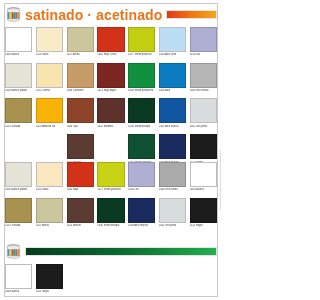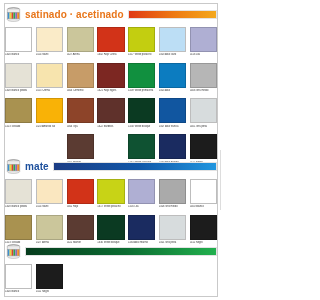--- a/index.html
+++ b/index.html
@@ -44,21 +44,21 @@
   .can {
     position: relative;
     width: 17px;
     height: 16px;
     flex: 0 0 auto;
     margin-right: 3px;
   }
   .can svg { display: block; }
   
   .sec-title {
-    font-size: 10px;
+    font-size: 14px;
     font-weight: bold;
     letter-spacing: 0.1px;
     white-space: nowrap;
     flex: 0 0 auto;
     margin-right: 4px;
     line-height: 1;
   }
   .bar {
     flex: 1 1 auto;
     height: 8.5px;
@@ -250,39 +250,20 @@
             <div class="chip" style="background: rgb(26, 43, 96);"></div>
             <div class="code">1463 Azul marino</div>
           </div>
           <div class="cell">
             <div class="chip" style="background: rgb(28, 28, 28);"></div>
             <div class="code">1411 Negro</div>
           </div>
         </div>
       </div>
       <div class="section" style="top: 158px;">
-        <div class="section-header">
-          <span class="can">
-            <svg width="17" height="16" viewBox="0 0 17 16">
-              <ellipse cx="8.5" cy="2.6" rx="6.2" ry="1.9" fill="#d8d8d8" stroke="#9a9a9a" stroke-width="0.5"></ellipse>
-              <path d="M2.3 2.6 v9.9 c0 1.05 2.78 1.9 6.2 1.9 s6.2-0.85 6.2-1.9 V2.6" fill="#ececec" stroke="#9a9a9a" stroke-width="0.5"></path>
-              <rect x="2.6" y="5.3" width="11.8" height="6.6" fill="#ffffff"></rect>
-              <rect x="2.6" y="5.3" width="2.0" height="6.6" fill="#3b8fd4"></rect>
-              <rect x="4.6" y="5.3" width="1.9" height="6.6" fill="#e8d73a"></rect>
-              <rect x="6.5" y="5.3" width="1.9" height="6.6" fill="#d8452a"></rect>
-              <rect x="8.4" y="5.3" width="1.9" height="6.6" fill="#2fa355"></rect>
-              <rect x="10.3" y="5.3" width="1.9" height="6.6" fill="#8e6ab4"></rect>
-              <rect x="12.2" y="5.3" width="2.2" height="6.6" fill="#ef8a22"></rect>
-              <rect x="2.6" y="5.3" width="11.8" height="6.6" fill="none" stroke="#9a9a9a" stroke-width="0.5"></rect>
-              <path d="M2.6 1.6 q5.9-2.2 11.8 0" fill="none" stroke="#8f8f8f" stroke-width="0.6"></path>
-            </svg>
-          </span>
-          <span class="sec-title" style="color: rgb(28, 79, 156);">mate</span>
-          <span class="bar" style="background: linear-gradient(to right, rgb(27, 61, 133) 0%, rgb(17, 87, 168) 52%, rgb(33, 150, 223) 100%);"></span>
-        </div>
         <div class="grid">
           <div class="cell">
             <div class="chip light-chip" style="background: rgb(229, 226, 214);"></div>
             <div class="code">1408 Blanco piedra</div>
           </div>
           <div class="cell">
             <div class="chip light-chip" style="background: rgb(250, 231, 192);"></div>
             <div class="code">1414 Marfil</div>
           </div>
           <div class="cell">

